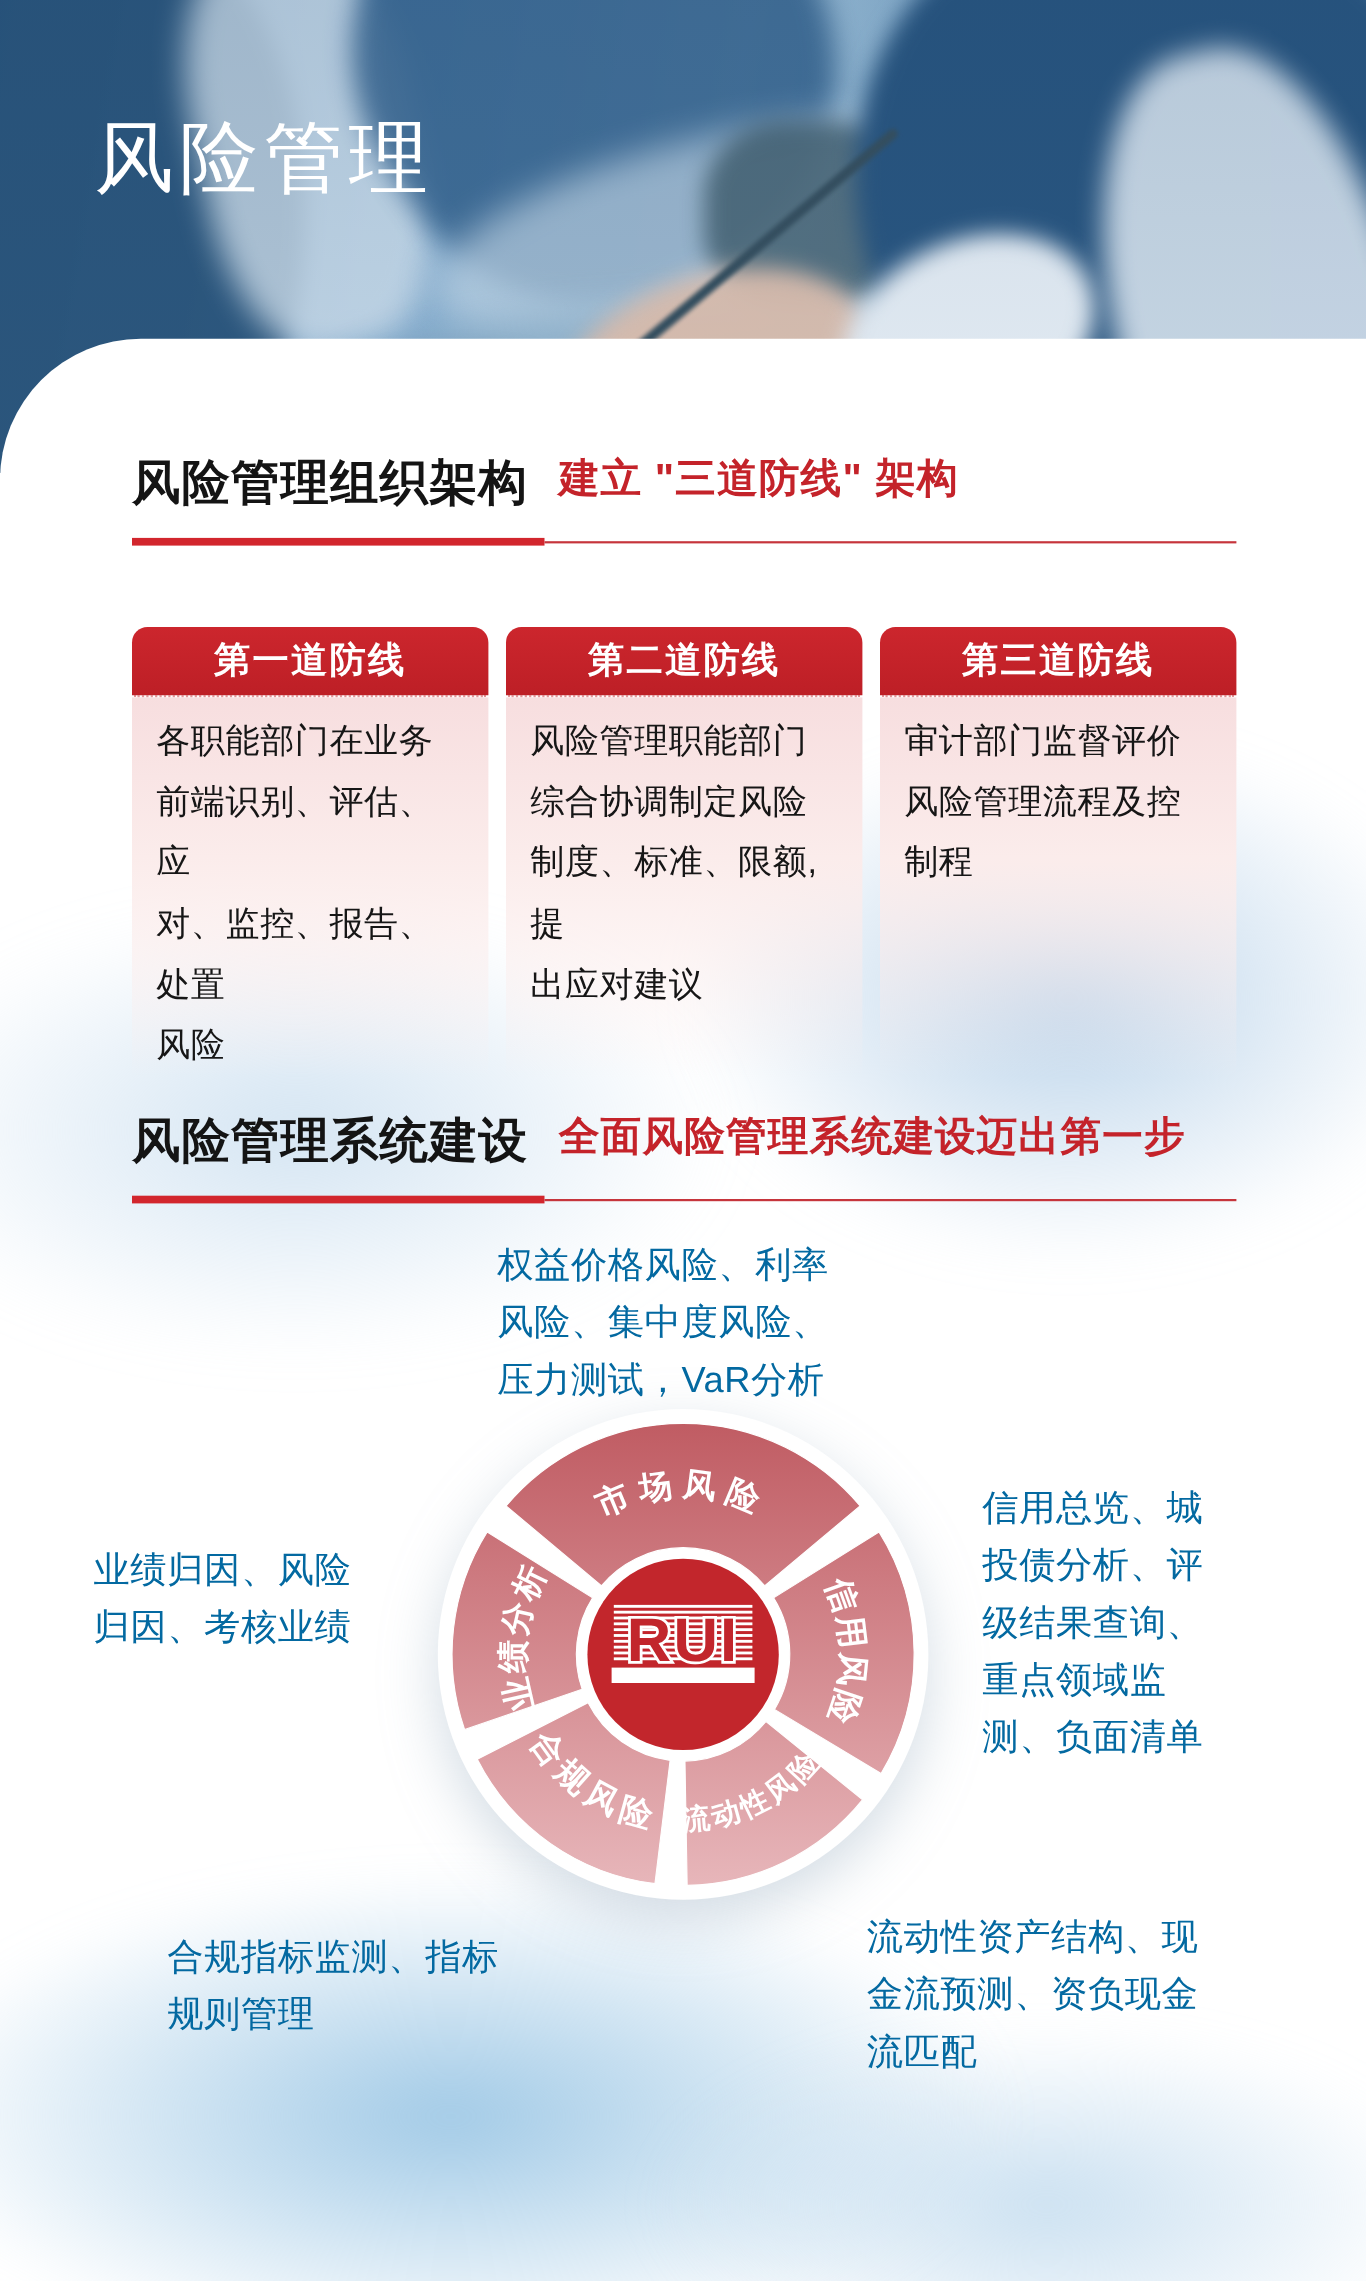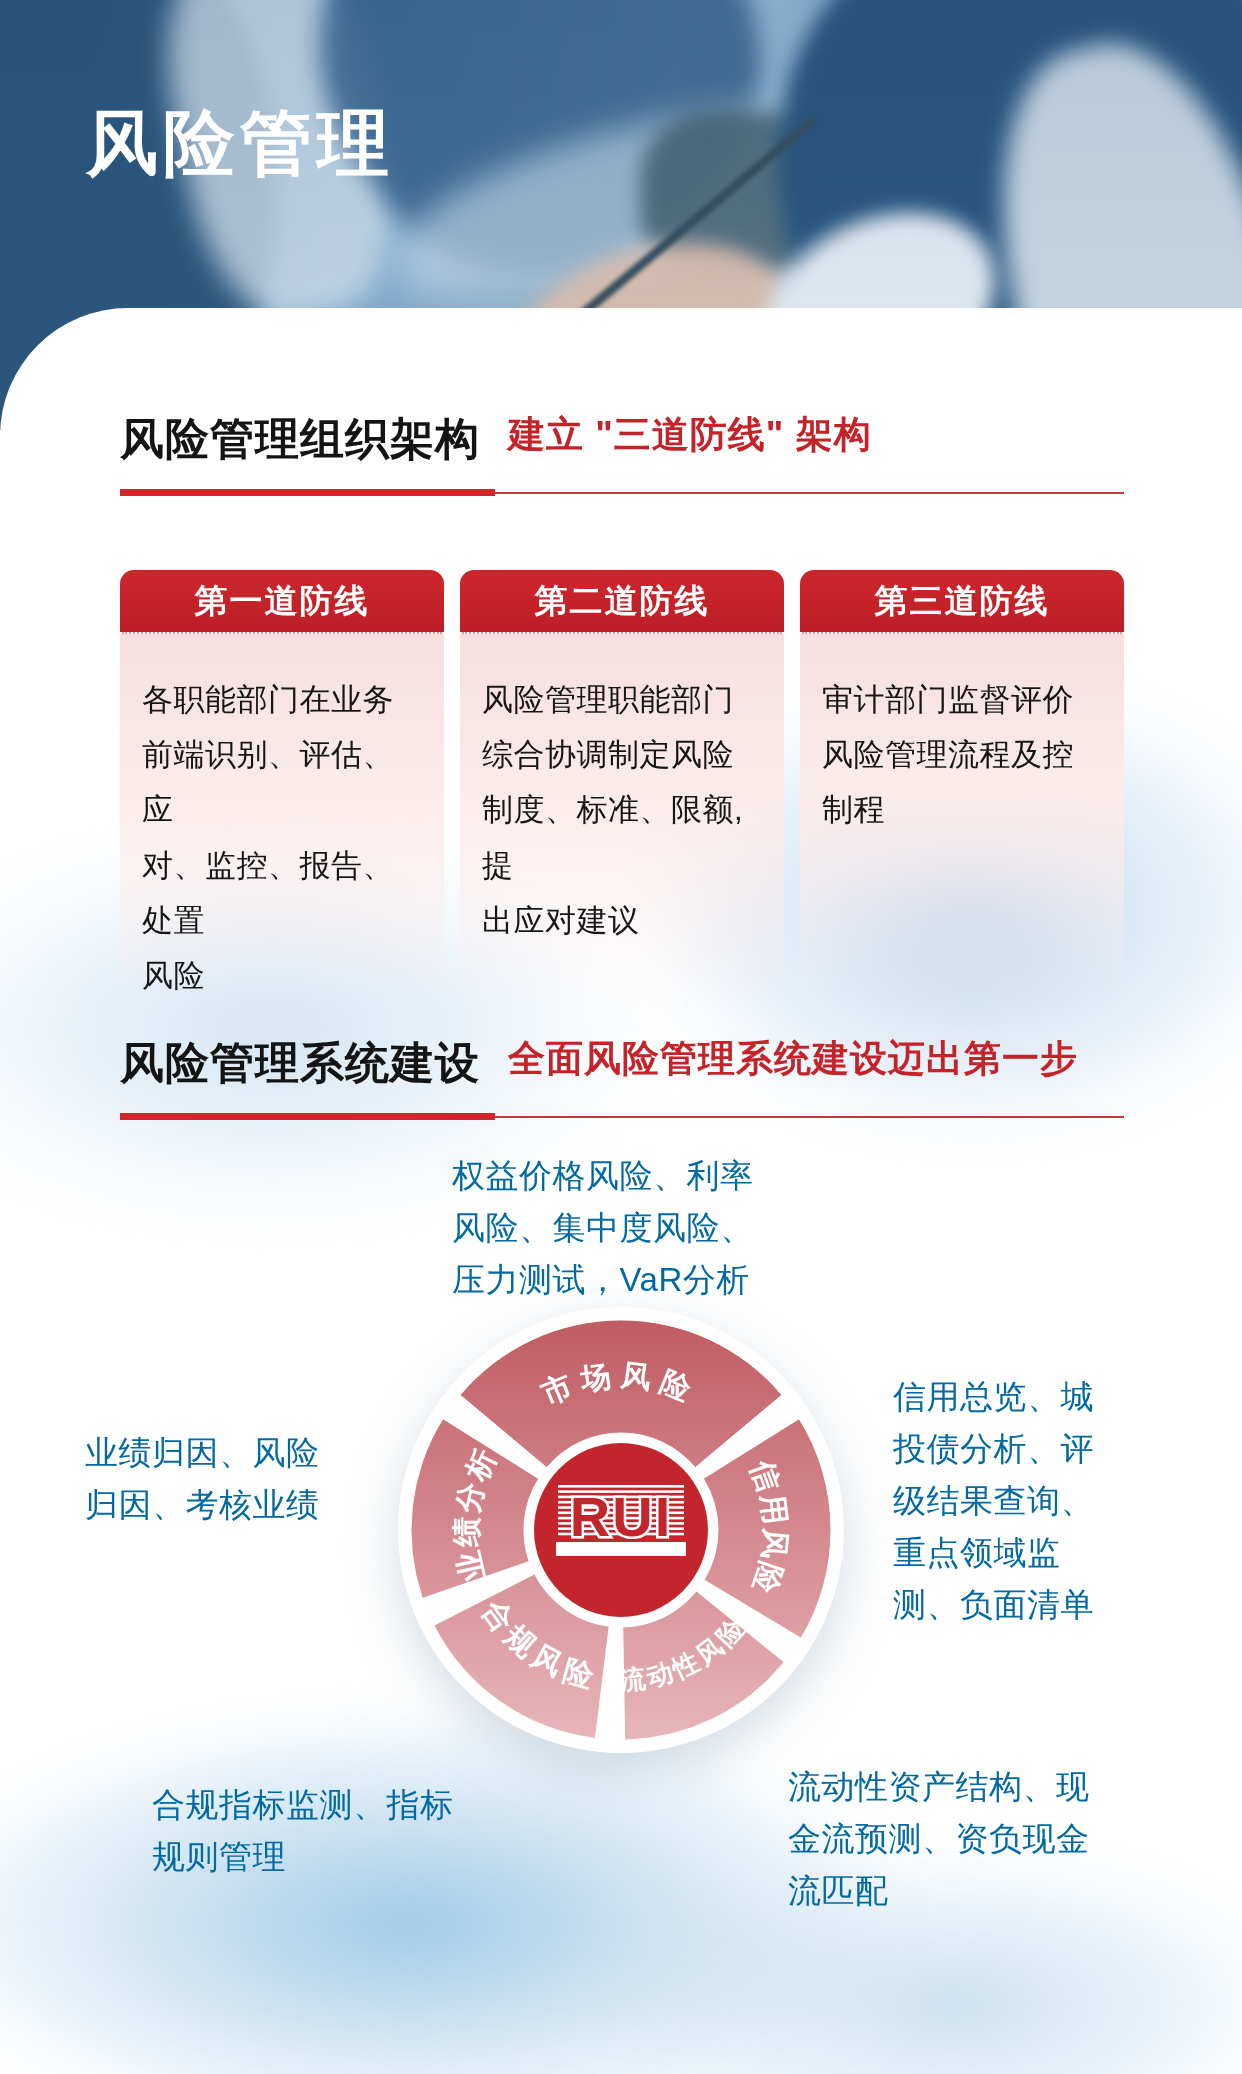--- a/index.html
+++ b/index.html
@@ -29,21 +29,21 @@
   .s9{right:-40px;top:40px;width:260px;height:560px;background:#e3ecf4;transform:rotate(-14deg);
       border-radius:45%;filter:blur(12px);opacity:.9;}
   .s10{left:570px;top:320px;width:320px;height:9px;background:#2e4653;border-radius:5px;
        transform-origin:left center;transform:rotate(-40deg);filter:blur(2px);}
   .s11{left:250px;bottom:-110px;width:760px;height:260px;background:#8fb0c8;border-radius:50%;
        filter:blur(18px);opacity:.8;}
   .s12{left:280px;bottom:-60px;width:260px;height:160px;background:#2f4c5c;border-radius:40%;
        filter:blur(14px);opacity:.7;}
   .h-tint{position:absolute;inset:0;background:linear-gradient(180deg,rgba(70,110,150,.18),rgba(130,170,205,.10));}
   .hero h1{position:absolute;left:86px;top:96px;z-index:5;margin:0;color:#fff;
-           font-size:72px;font-weight:700;letter-spacing:5px;}
+           font-size:72px;font-weight:400;letter-spacing:5px;}
 
   
   .panel{position:relative;margin-top:-122px;background:#fff;border-radius:128px 0 0 0;
          height:1766px;overflow:hidden;z-index:2;}
   .panel-content{position:relative;z-index:1;padding-top:102px;}
   .inner{padding:0 118px 0 120px;}
 
   
   .wash{position:absolute;z-index:0;pointer-events:none;}
   .wash-a{top:360px;right:-80px;width:700px;height:480px;filter:blur(22px);
@@ -62,21 +62,21 @@
   .rule{display:flex;align-items:center;margin-top:20px;}
   .rule-thick{width:375px;height:7px;background:#d2262d;}
   .rule-thin{flex:1;height:2px;background:#c6353c;}
 
   
   .cards{display:flex;gap:16px;margin-top:74px;}
   .card{flex:1;min-width:0;}
   .card-head{height:62px;line-height:62px;text-align:center;color:#fff;font-size:33px;font-weight:800;
              letter-spacing:2px;background:linear-gradient(180deg,#cc262d,#bd1f26);border-radius:14px 14px 0 0;font-family:Liberation Serif, serif;}
   .card-sep{border-top:2px dotted rgba(199,60,66,.55);margin:0 2px;}
-  .card-body{height:352px;padding:38px 20px 0 22px;font-size:31px;line-height:1.78;color:#161616;
+  .card-body{height:352px;padding:12px 20px 0 22px;font-size:31px;line-height:1.78;color:#161616;
              white-space:pre-line;letter-spacing:.5px;
              background:linear-gradient(180deg,#f7dedf 0%,#fbeceb 40%,rgba(255,255,255,0) 95%);}
 
   .sec2{margin-top:10px;}
   .note{margin:0;font-size:33px;line-height:1.57;color:#0369a1;white-space:pre-line;letter-spacing:.5px;}
   .note-market{margin:30px 0 0 452px;}
 
   
   .diagram{position:relative;height:670px;margin-top:4px;}
   .wheel{position:absolute;left:396px;top:-4px;width:450px;height:450px;

